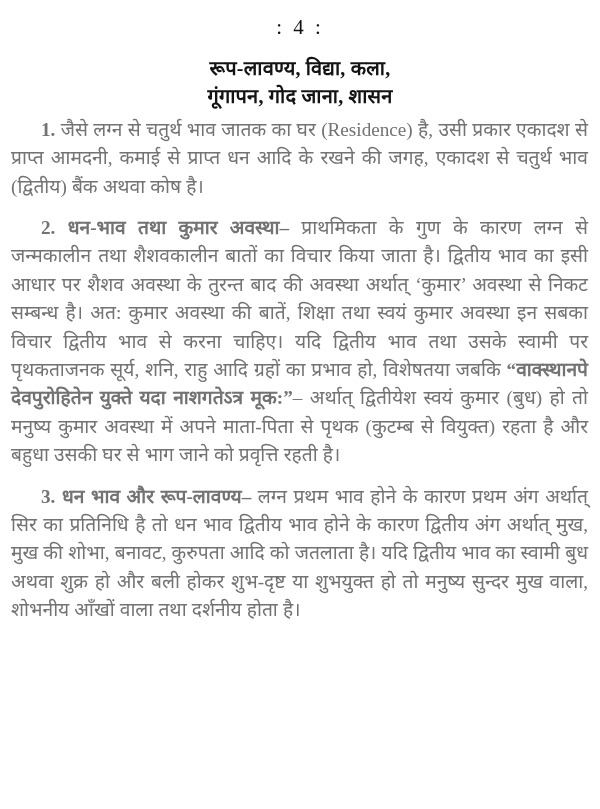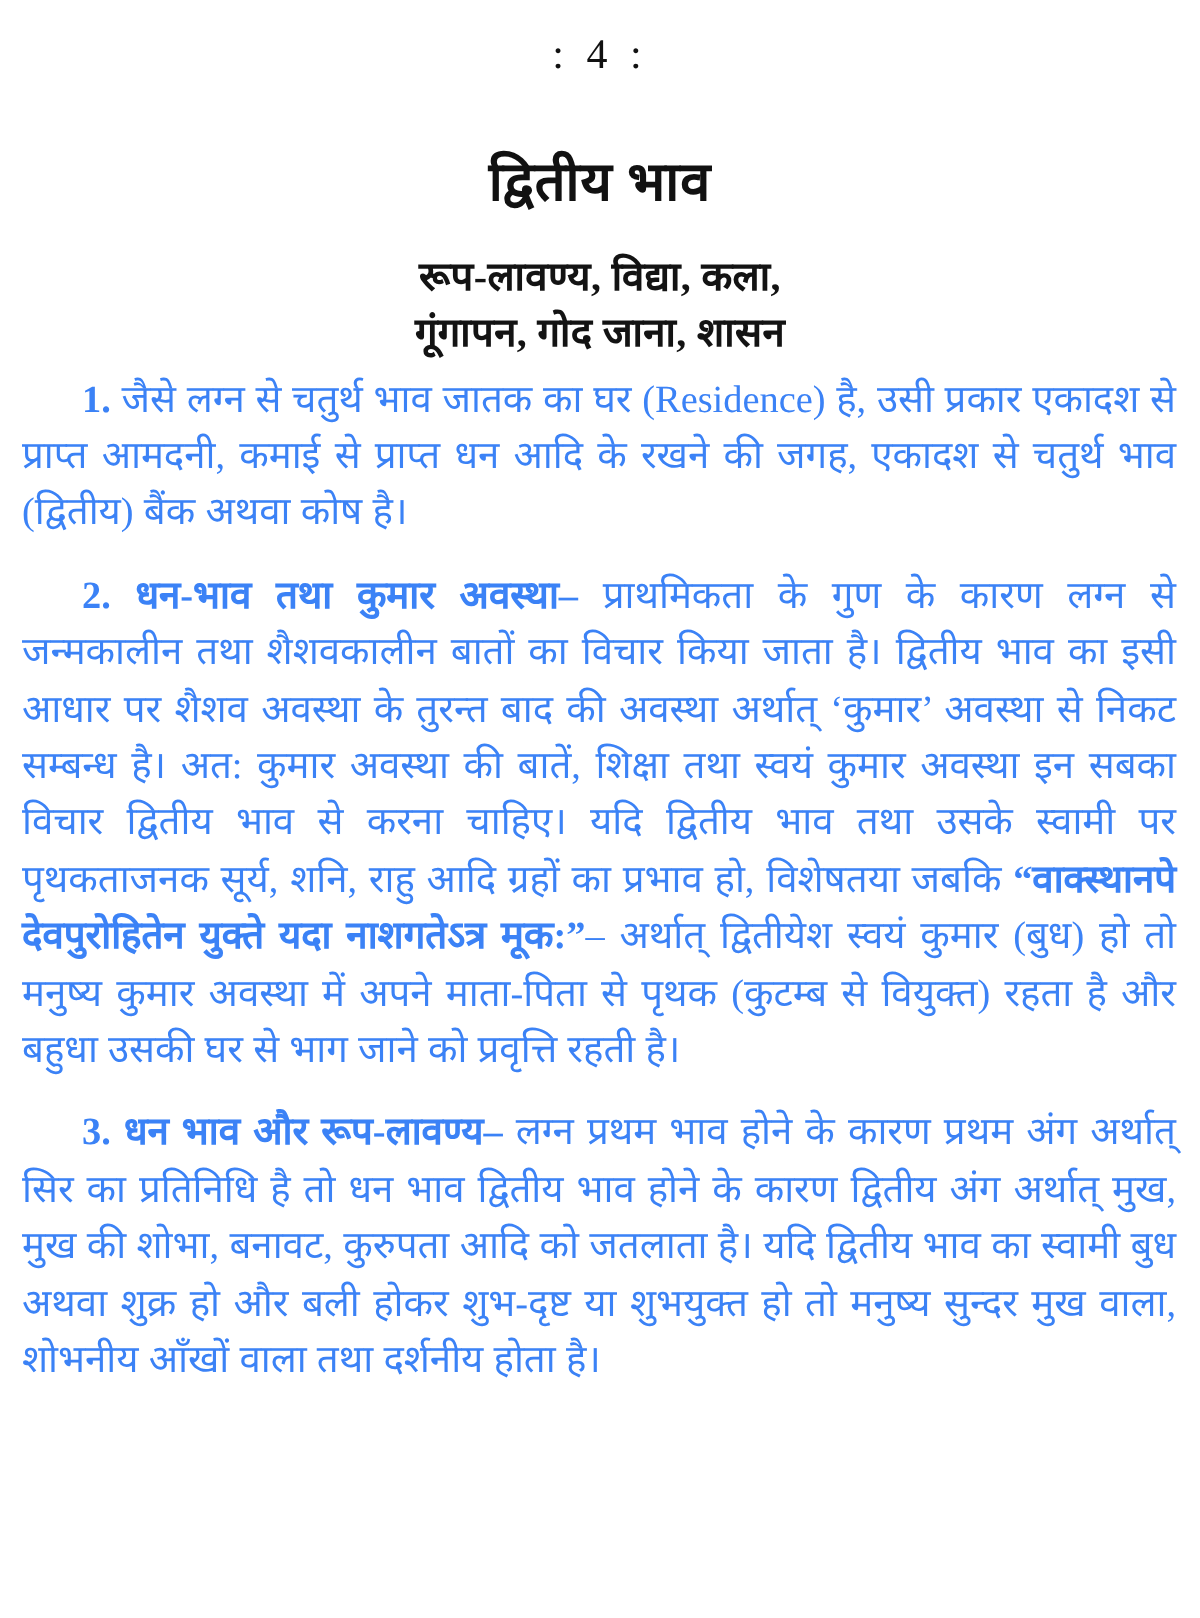--- a/index.html
+++ b/index.html
@@ -56,41 +56,40 @@
     margin-top: 5px;
     padding: 0 12px 0 11px;
   }
   p.para {
     margin: 0;
     font-size: 19.2px;
     line-height: 28.4px;
     text-align: justify;
     text-justify: inter-word;
     text-indent: 30px;
-    color: #3b82f6;
+    color: #737373;
     word-spacing: 0.3px;
   }
   p.para + p.para {
     margin-top: 13px;
   }
   .b {
     font-weight: bold;
   }
   .quote {
     font-weight: bold;
   }
 </style>
 </head>
 <body>
 
 <div class="page">
 
   <div class="page-number">: 4 :</div>
 
-  <div class="chapter-title">द्वितीय भाव</div>
 
   <div class="subtitle-block">
     <div class="subtitle-line">रूप-लावण्य, विद्या, कला,</div>
     <div class="subtitle-line">गूंगापन, गोद जाना, शासन</div>
   </div>
 
   <div class="body-block">
 
     <p class="para"><span class="b">1.</span><span class="b"></span><span> जैसे लग्न से चतुर्थ भाव जातक का घर (Residence) है, उसी प्रकार एकादश से प्राप्त आमदनी, कमाई से प्राप्त धन आदि के रखने की जगह, एकादश से चतुर्थ भाव (द्वितीय) बैंक अथवा कोष है।</span></p>
 

